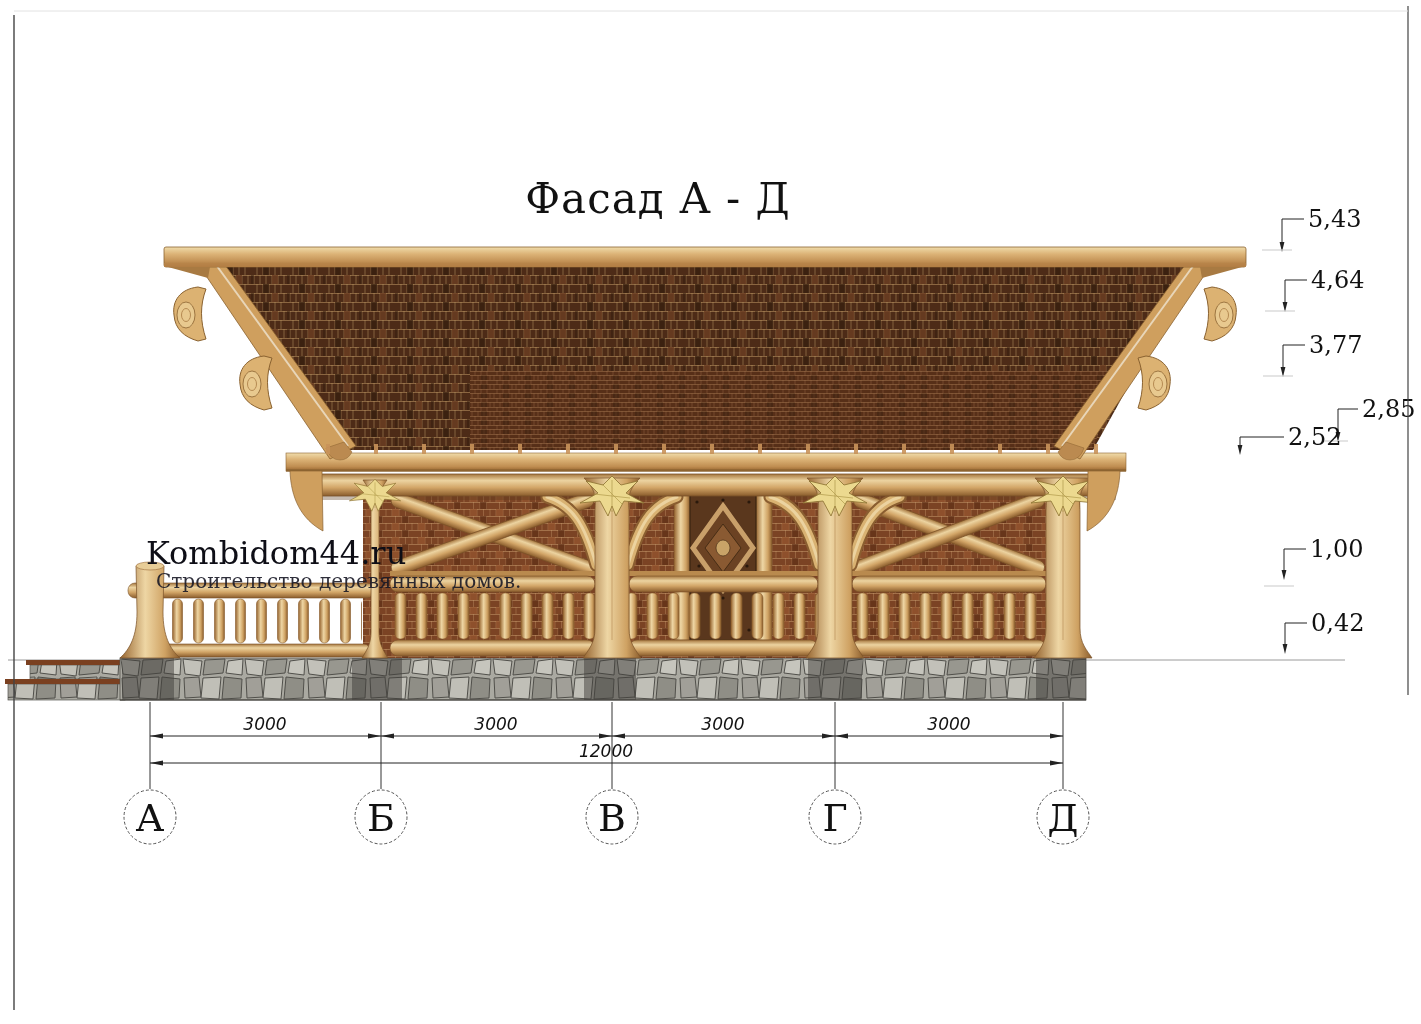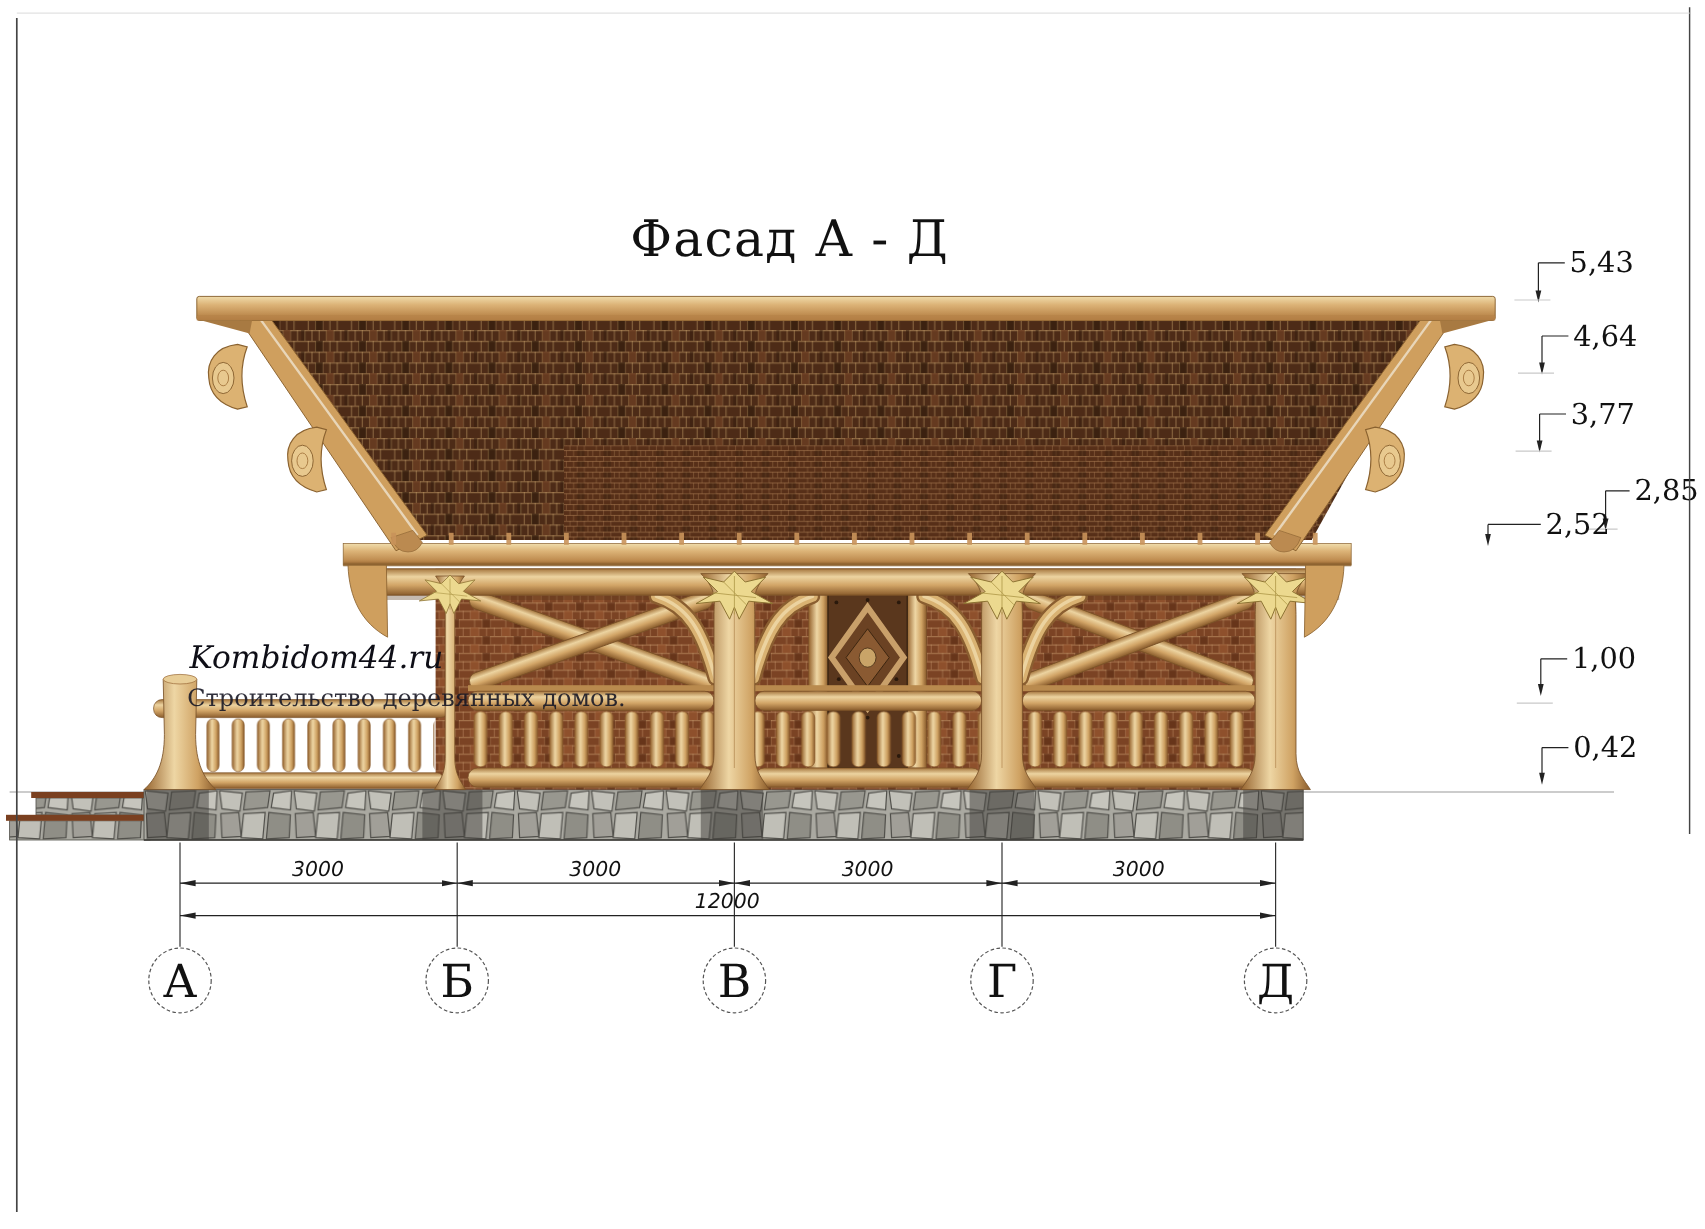--- a/index.html
+++ b/index.html
@@ -1,21 +1,21 @@
 <!DOCTYPE html>
 <html><head>
 <meta charset="utf-8">
 <style>
   html,body{margin:0;padding:0;background:#ffffff;}
   .canvas{position:relative;width:1421px;height:1024px;background:#fff;overflow:hidden;
           font-family:"DejaVu Serif", serif;}
   .canvas svg{position:absolute;left:0;top:0;}
   .title{position:absolute;left:488px;top:174px;width:340px;text-align:center;
          font-size:42px;color:#111;letter-spacing:1px;white-space:nowrap;}
-  .wm-site{position:absolute;left:158px;top:534px;font-size:26px;color:#0e0e16;white-space:nowrap;font-style:italic;}
+  .wm-site{position:absolute;left:146px;top:534px;font-size:32px;color:#0e0e16;white-space:nowrap;}
   .wm-tag{position:absolute;left:156px;top:569px;font-size:20px;color:rgba(24,24,38,.9);white-space:nowrap;}
   text{font-family:"DejaVu Serif", serif;}
   .dimtxt{font-family:"DejaVu Sans", sans-serif;font-style:italic;font-size:17px;fill:#111;}
   .axtxt{font-size:38px;fill:#111;}
   .elevtxt{font-size:24px;fill:#111;}
 </style>
 </head>
 <body>
 
 <div class="canvas">

